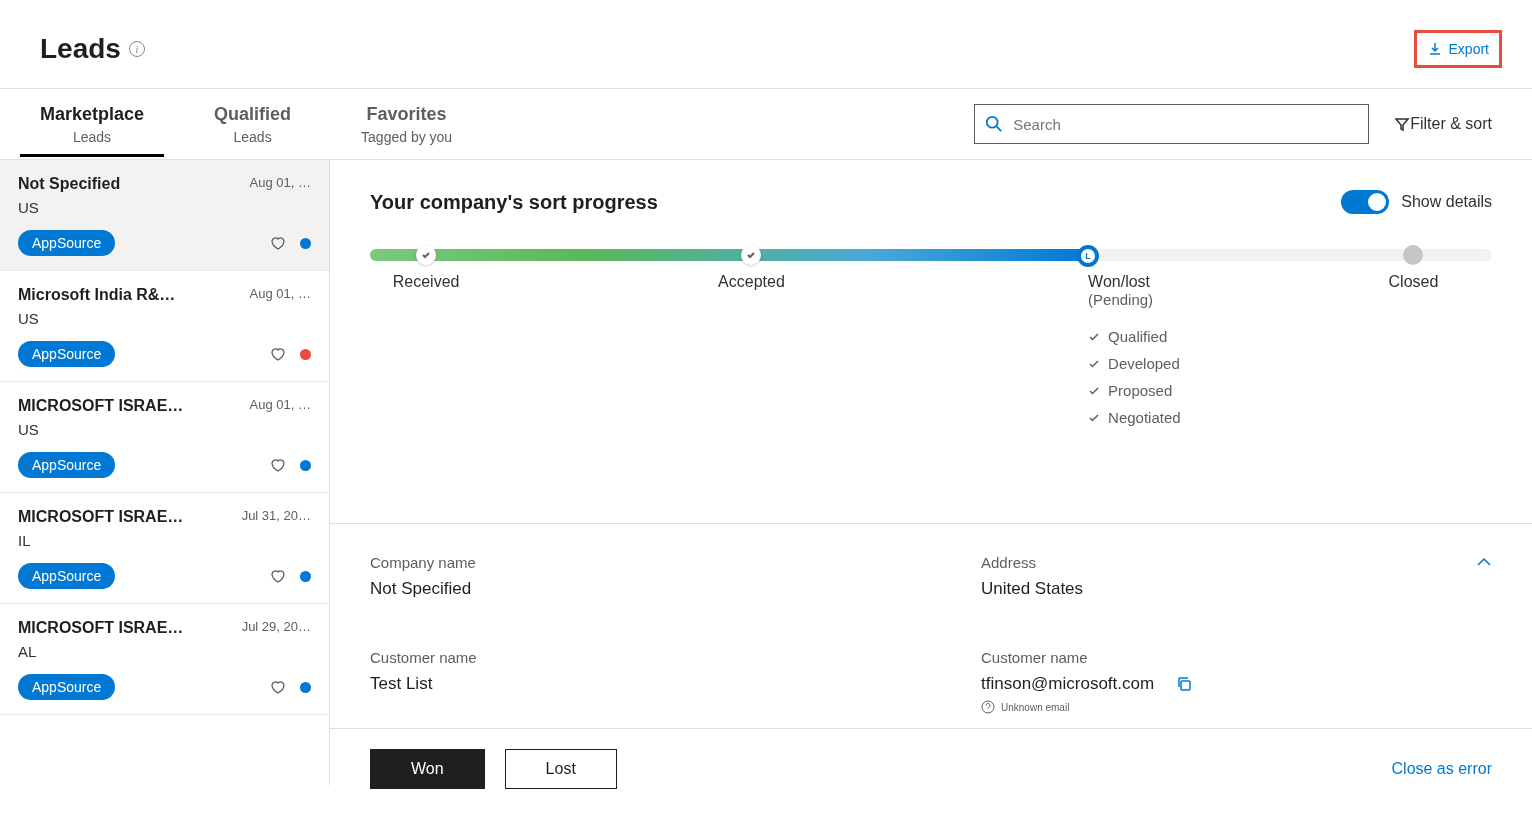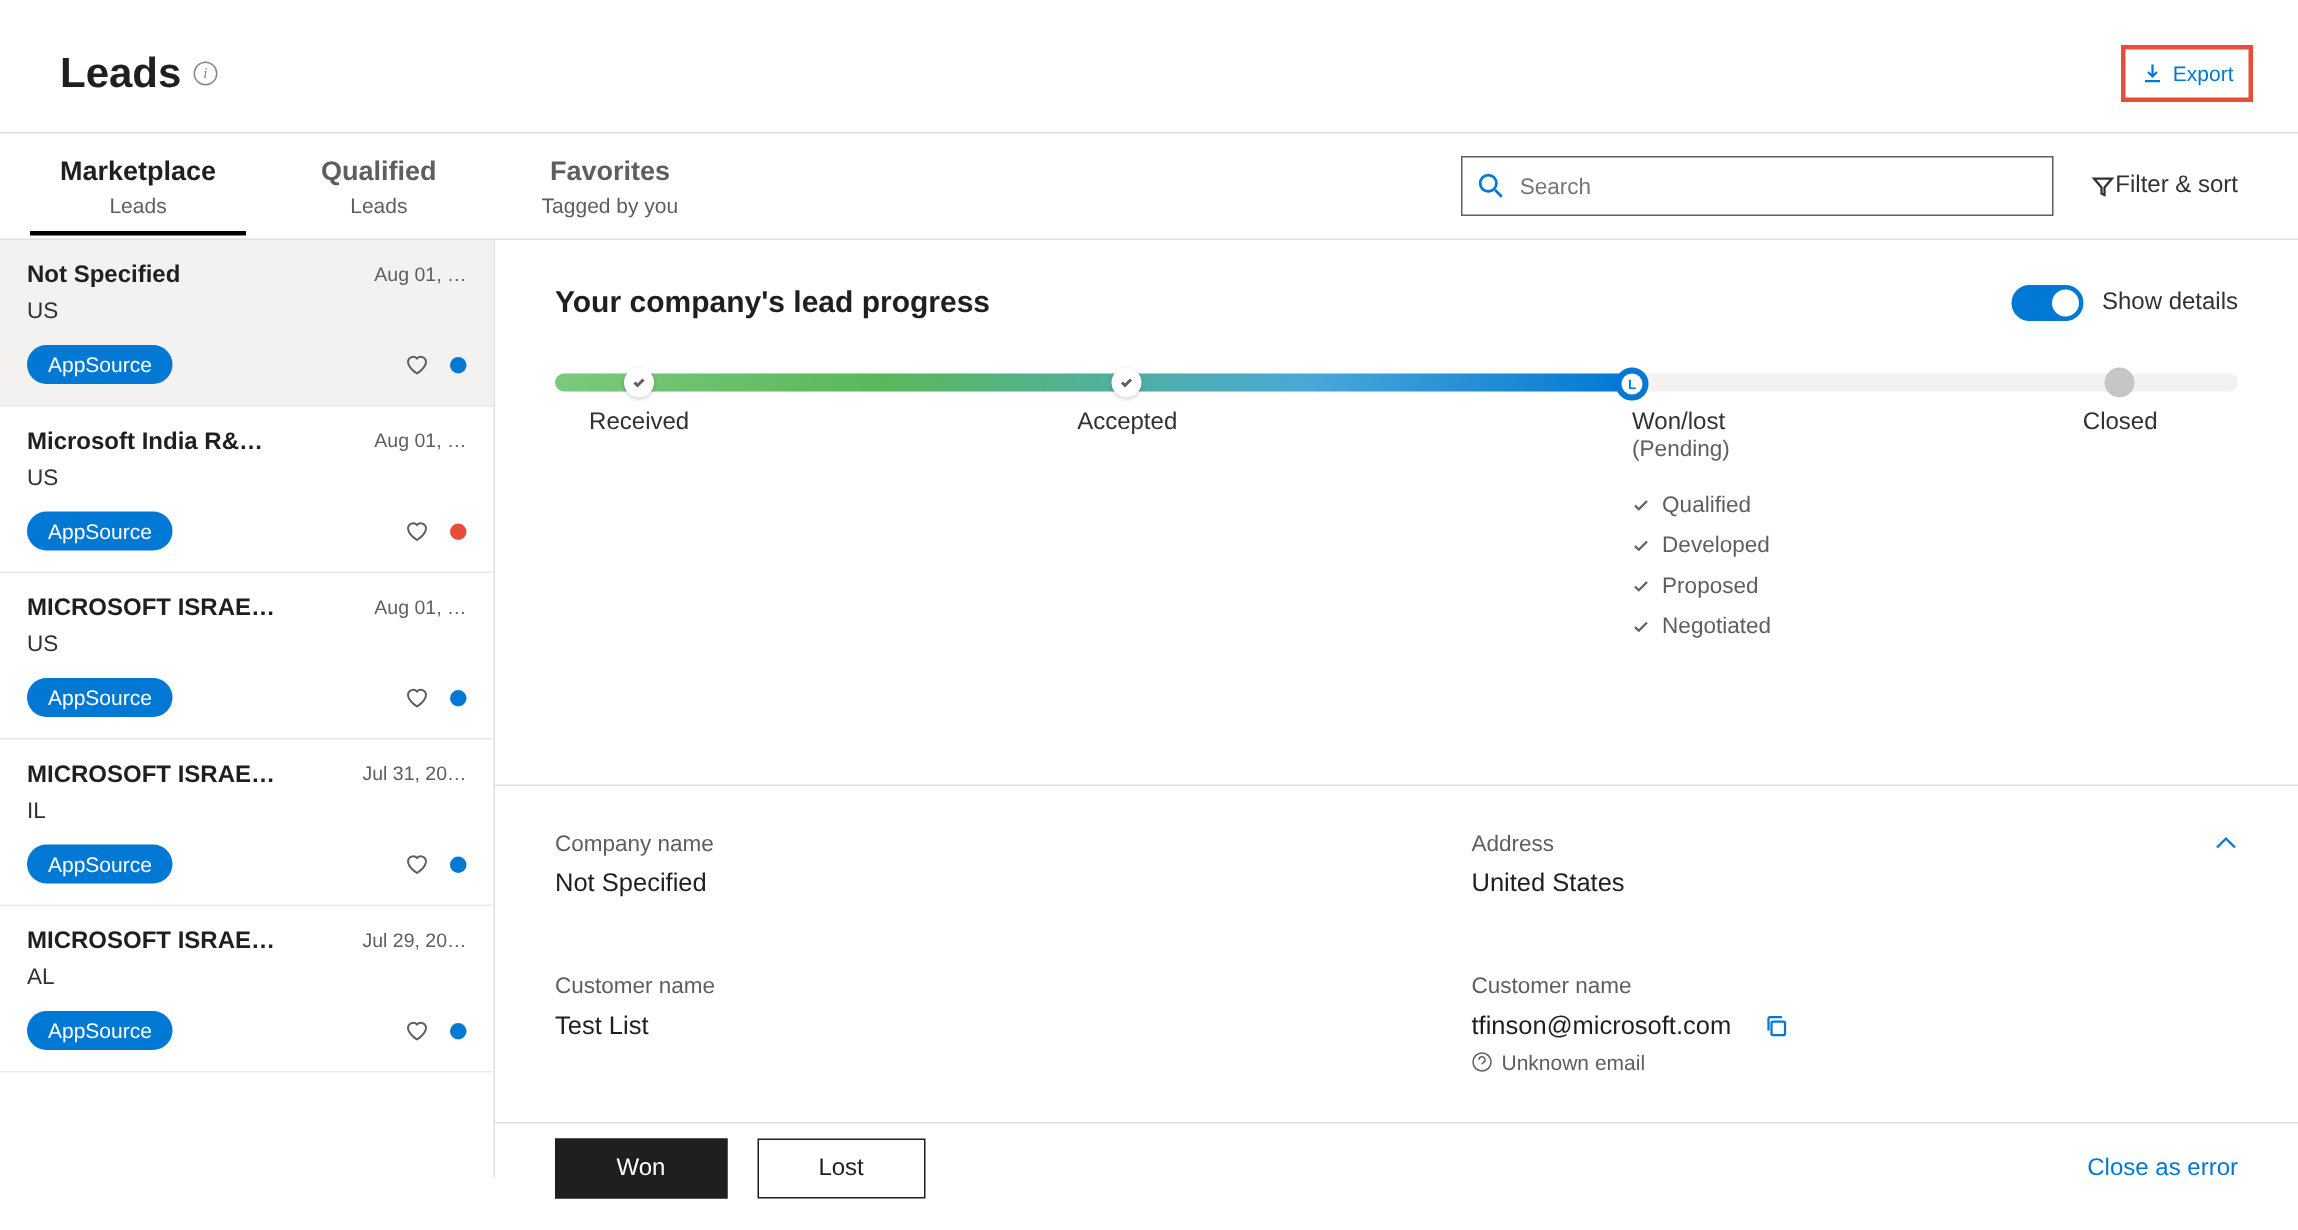--- a/index.html
+++ b/index.html
@@ -62,23 +62,23 @@
     .stage-checks div { font-size: 15px; color: #605e5c; margin-bottom: 10px; display: flex; align-items: center; gap: 8px; }
     .stage-checks svg { width: 12px; height: 12px; }
     .stages-container { position: relative; height: 220px; }
     .info-section { padding: 30px 40px; position: relative; }
     .info-grid { display: grid; grid-template-columns: 1fr 1fr; gap: 50px 100px; }
     .info-block { }
     .info-label { font-size: 15px; color: #605e5c; margin-bottom: 8px; }
     .info-value { font-size: 17px; color: #201f1e; }
     .info-value-row { display: flex; align-items: center; gap: 22px; }
     .copy-icon { width: 16px; height: 16px; color: #0078d4; cursor: pointer; }
-    .email-status { display: flex; align-items: center; gap: 6px; color: #605e5c; font-size: 14px; margin-top: 6px; }
+    .email-status { display: flex; align-items: center; gap: 6px; color: #605e5c; font-size: 10px; margin-top: 6px; }
     .collapse-btn { position: absolute; right: 40px; top: 30px; cursor: pointer; }
-    .bottom-bar { position: absolute; bottom: 0; left: 330px; right: 0; padding: 10px 40px; display: flex; align-items: center; justify-content: space-between; background: #fff; border-top: 1px solid #e1dfdd; }
+    .bottom-bar { position: absolute; bottom: 0; left: 330px; right: 0; padding: 20px 40px; display: flex; align-items: center; justify-content: space-between; background: #fff; border-top: 1px solid #e1dfdd; }
     .bottom-buttons { display: flex; gap: 20px; }
     .btn { padding: 10px 40px; font-size: 16px; cursor: pointer; border: 1px solid #201f1e; }
     .btn-primary { background: #201f1e; color: #fff; }
     .btn-secondary { background: #fff; color: #201f1e; }
     .close-error { color: #0078d4; font-size: 16px; cursor: pointer; }
   </style>
 </head>
 <body>
 
 <div class="page">
@@ -205,21 +205,21 @@
                 <path d="M8 14s-6-3.5-6-8a3.5 3.5 0 016-2 3.5 3.5 0 016 2c0 4.5-6 8-6 8z"></path>
               </svg>
         <div class="dot" style="background:#0078d4"></div>
       </div>
     </div>
         </div>
       </div>
     <div class="detail-panel">
       <div class="progress-section">
         <div class="prog-header">
-          <div class="prog-title">Your company's lead progress</div>
+          <div class="prog-title">Your company's sort progress</div>
           <div class="details-toggle">
             <div class="toggle"></div>
             <span>Show details</span>
           </div>
         </div>
         <div class="bar-track">
           <div class="bar-fill"></div>
           <div class="nodes">
             <div class="node-wrap" style="left:5%">
                 <div class="node check">

